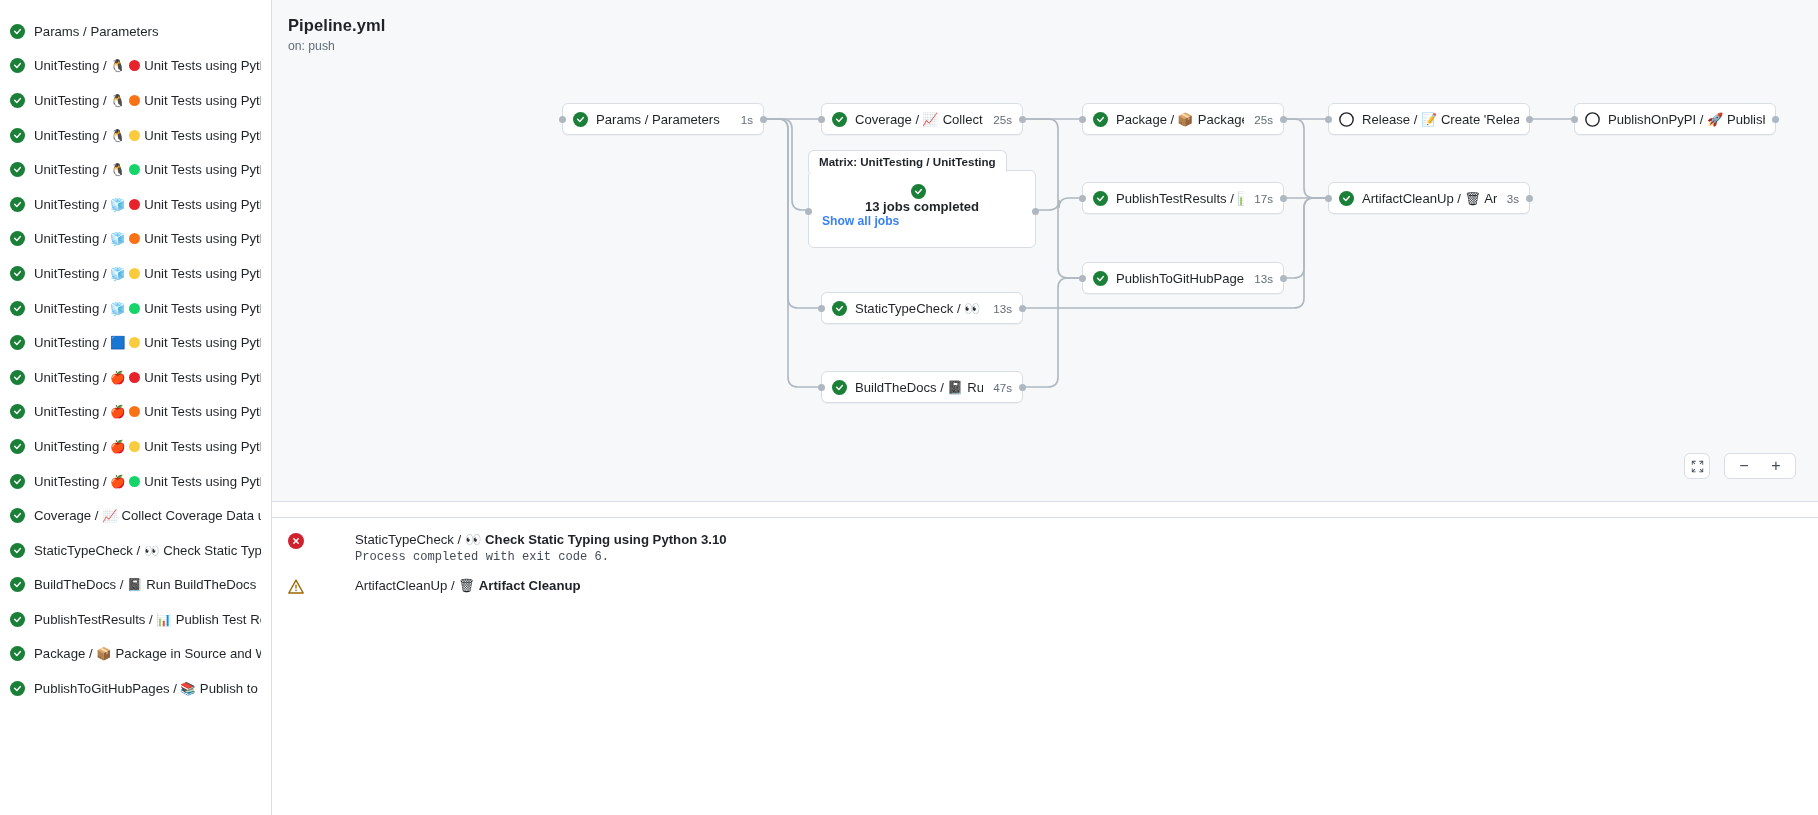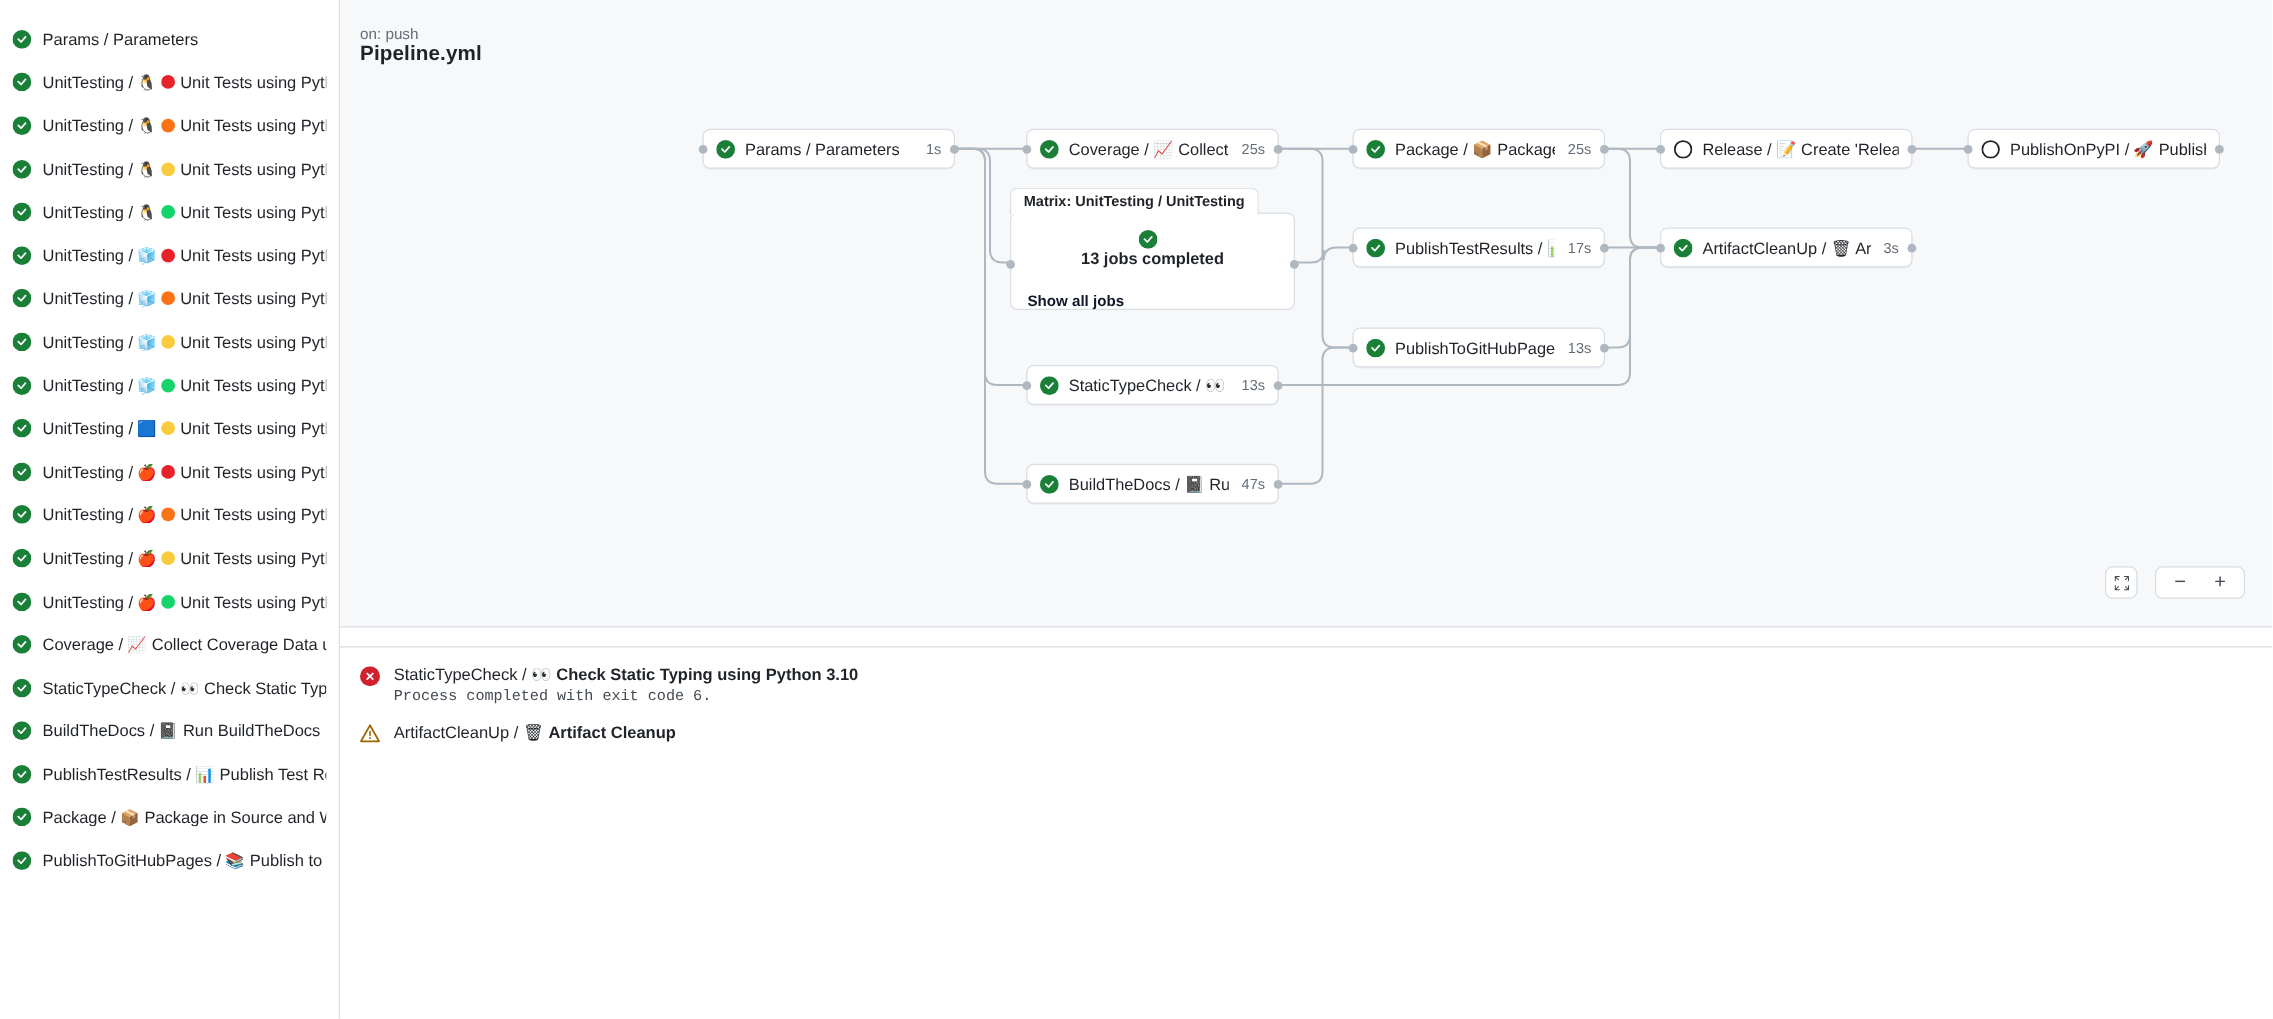--- a/index.html
+++ b/index.html
@@ -117,21 +117,21 @@
     height: 22px;
     padding: 0 10px;
     display: flex; align-items: center;
     font-size: 11.6px;
     color: #1f2328;
     white-space: nowrap;
   }
   .matrix-body { padding: 13px 12px 0 12px; }
   .matrix-line1 { display: flex; align-items: center; font-size: 13.1px; flex-direction: column; }
   .matrix-line1 .nst { margin-right: 8px; display: flex; align-items: center; }
-  .matrix-line2 { font-size: 12.1px; color: #0f172a; margin-top: 20px; margin-left: 1px; cursor: pointer; }
+  .matrix-line2 { font-size: 12.1px; color: #3b82f6; margin-top: 0; margin-left: 1px; cursor: pointer; }
 
   
   #zoom-controls {
     position: absolute; right: 22px; bottom: 22px;
     display: flex; align-items: center; gap: 14px;
   }
   .zbtn {
     width: 22px; height: 22px;
     display: flex; align-items: center; justify-content: center;
     cursor: pointer; color: #424a53; border-radius: 4px;
@@ -153,21 +153,21 @@
     left: 0px; top: 517px;
     width: 1546px; height: 330px;
     background: #ffffff;
     border-top: 1px solid #d8dee4;
     border-bottom: 1px solid #d8dee4;
     border-radius: 0;
   }
   #ann-head { padding: 18px 0 0 16px; }
   #ann-title { font-size: 16.2px; font-weight: 600; }
   #ann-sub { font-size: 12.3px; color: #636c76; margin-top: 5px; }
-  .ann-item { display: flex; padding: 14px 16px 0 16px; }
+  .ann-item { display: flex; padding: 14px 16px 0 16px; gap: 40px; }
   .ann-ico { flex: 0 0 auto; margin-right: 11px; margin-top: 1px; }
   .ann-t1 { font-size: 13.2px; color: #1f2328; }
   .ann-t1 b { font-weight: 600; }
   .ann-t2 {
     font-size: 12.1px; color: #424a53; margin-top: 3px;
     font-family: "Liberation Mono", "DejaVu Sans Mono", monospace;
   }
 </style>
 </head>
 <body>
@@ -354,22 +354,22 @@
           </svg>
         </span>
         <span class="jl">PublishToGitHubPages / <span class="emo">📚</span> Publish to G...</span>
       </div>
     </div>
 
   <div id="main">
 
     <div id="graph-panel" class="panel">
       <div id="graph-head">
+        <div id="graph-title">Pipeline.yml</div>
         <div id="graph-sub">on: push</div>
-        <div id="graph-title">Pipeline.yml</div>
       </div>
 
       <div id="canvas">
         <svg id="edges" width="1546" height="502">
             <path d="M492 119 L549 119" fill="none" stroke="#afb8c1" stroke-width="1.6"></path>
             <path d="M492 119 L510 119 Q520 119 520 129 L520 200 Q520 210 530 210 L536 210" fill="none" stroke="#afb8c1" stroke-width="1.6"></path>
             <path d="M492 119 L506 119 Q516 119 516 129 L516 298 Q516 308 526 308 L549 308" fill="none" stroke="#afb8c1" stroke-width="1.6"></path>
             <path d="M492 119 L506 119 Q516 119 516 129 L516 377 Q516 387 526 387 L549 387" fill="none" stroke="#afb8c1" stroke-width="1.6"></path>
             <path d="M751 119 L810 119" fill="none" stroke="#afb8c1" stroke-width="1.6"></path>
             <path d="M751 119 L776 119 Q786 119 786 129 L786 268 Q786 278 796 278 L810 278" fill="none" stroke="#afb8c1" stroke-width="1.6"></path>

